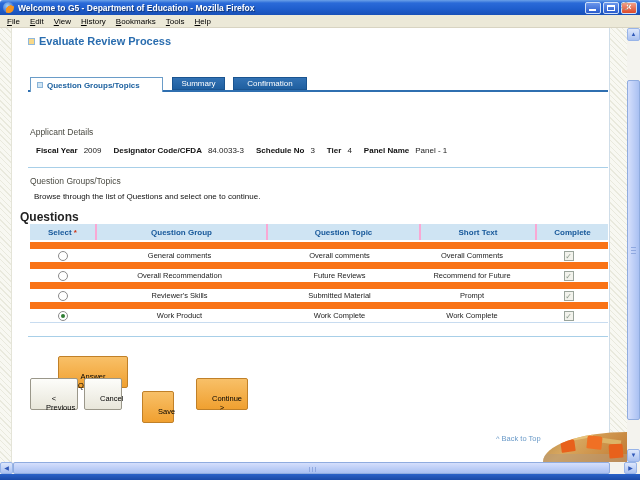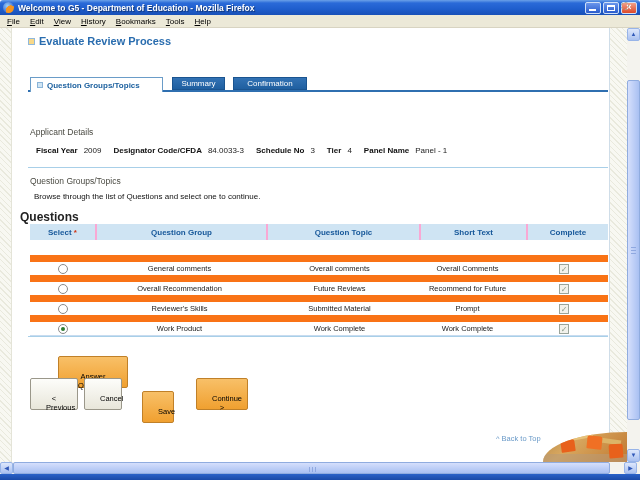--- a/index.html
+++ b/index.html
@@ -77,24 +77,24 @@
   .fpair{display:flex;gap:6px;}
   .flabel{font-weight:bold;color:#111;}
   .fvalue{color:#222;}
   .rule{position:absolute;left:28px;width:580px;height:1px;background:#a8cfe8;}
   .rule1{top:139px;} .rule2{top:308px;}
   .instruction{position:absolute;left:28px;top:164px;font-size:8px;color:#111;margin-left:6px;}
   .questions-label{position:absolute;left:20px;top:182px;font-size:12px;font-weight:bold;color:#222;}
 
   
   .qtable{position:absolute;left:30px;top:196px;width:578px;border-bottom:1px solid #c8dcf0;}
-  .thead{display:flex;gap:2px;background:#f9a8d4;margin-bottom:15px;}
+  .thead{display:flex;gap:2px;background:#f9a8d4;margin-bottom:2px;}
   .th{background:#cfe4f3;color:#17589a;font-weight:bold;font-size:8px;text-align:center;padding:4px 0 3px;}
   .req{color:#d03010;font-weight:bold;}
-  .c0{width:65px;} .c1{width:169px;} .c2{width:151px;} .c3{width:105px;} .c4{width:52px;flex:1;}
+  .c0{width:65px;} .c1{width:169px;} .c2{width:151px;} .c3{width:114px;} .c4{width:52px;flex:1;}
   .trow{display:flex;align-items:center;height:20px;border-top:7px solid #f97316;font-size:7.5px;color:#222;}
   .td{text-align:center;}
   .radio{width:10px;height:10px;border:1px solid #8a8a8a;border-radius:50%;background:#fff;margin:0 auto;position:relative;}
   .radio.sel::after{content:"";position:absolute;left:2px;top:2px;right:2px;bottom:2px;border-radius:50%;background:#2e7d32;}
   .chk{width:10px;height:10px;border:1px solid #9aa49a;background:#f2f2ec;margin:0 auto;
     font-size:8px;line-height:9px;color:#8a9a8a;text-align:center;}
 
   
   .abtn{position:absolute;border-radius:2px;font-size:7.5px;color:#000;text-align:center;
     font-family:"Liberation Sans",sans-serif;padding:15px;cursor:default;}

